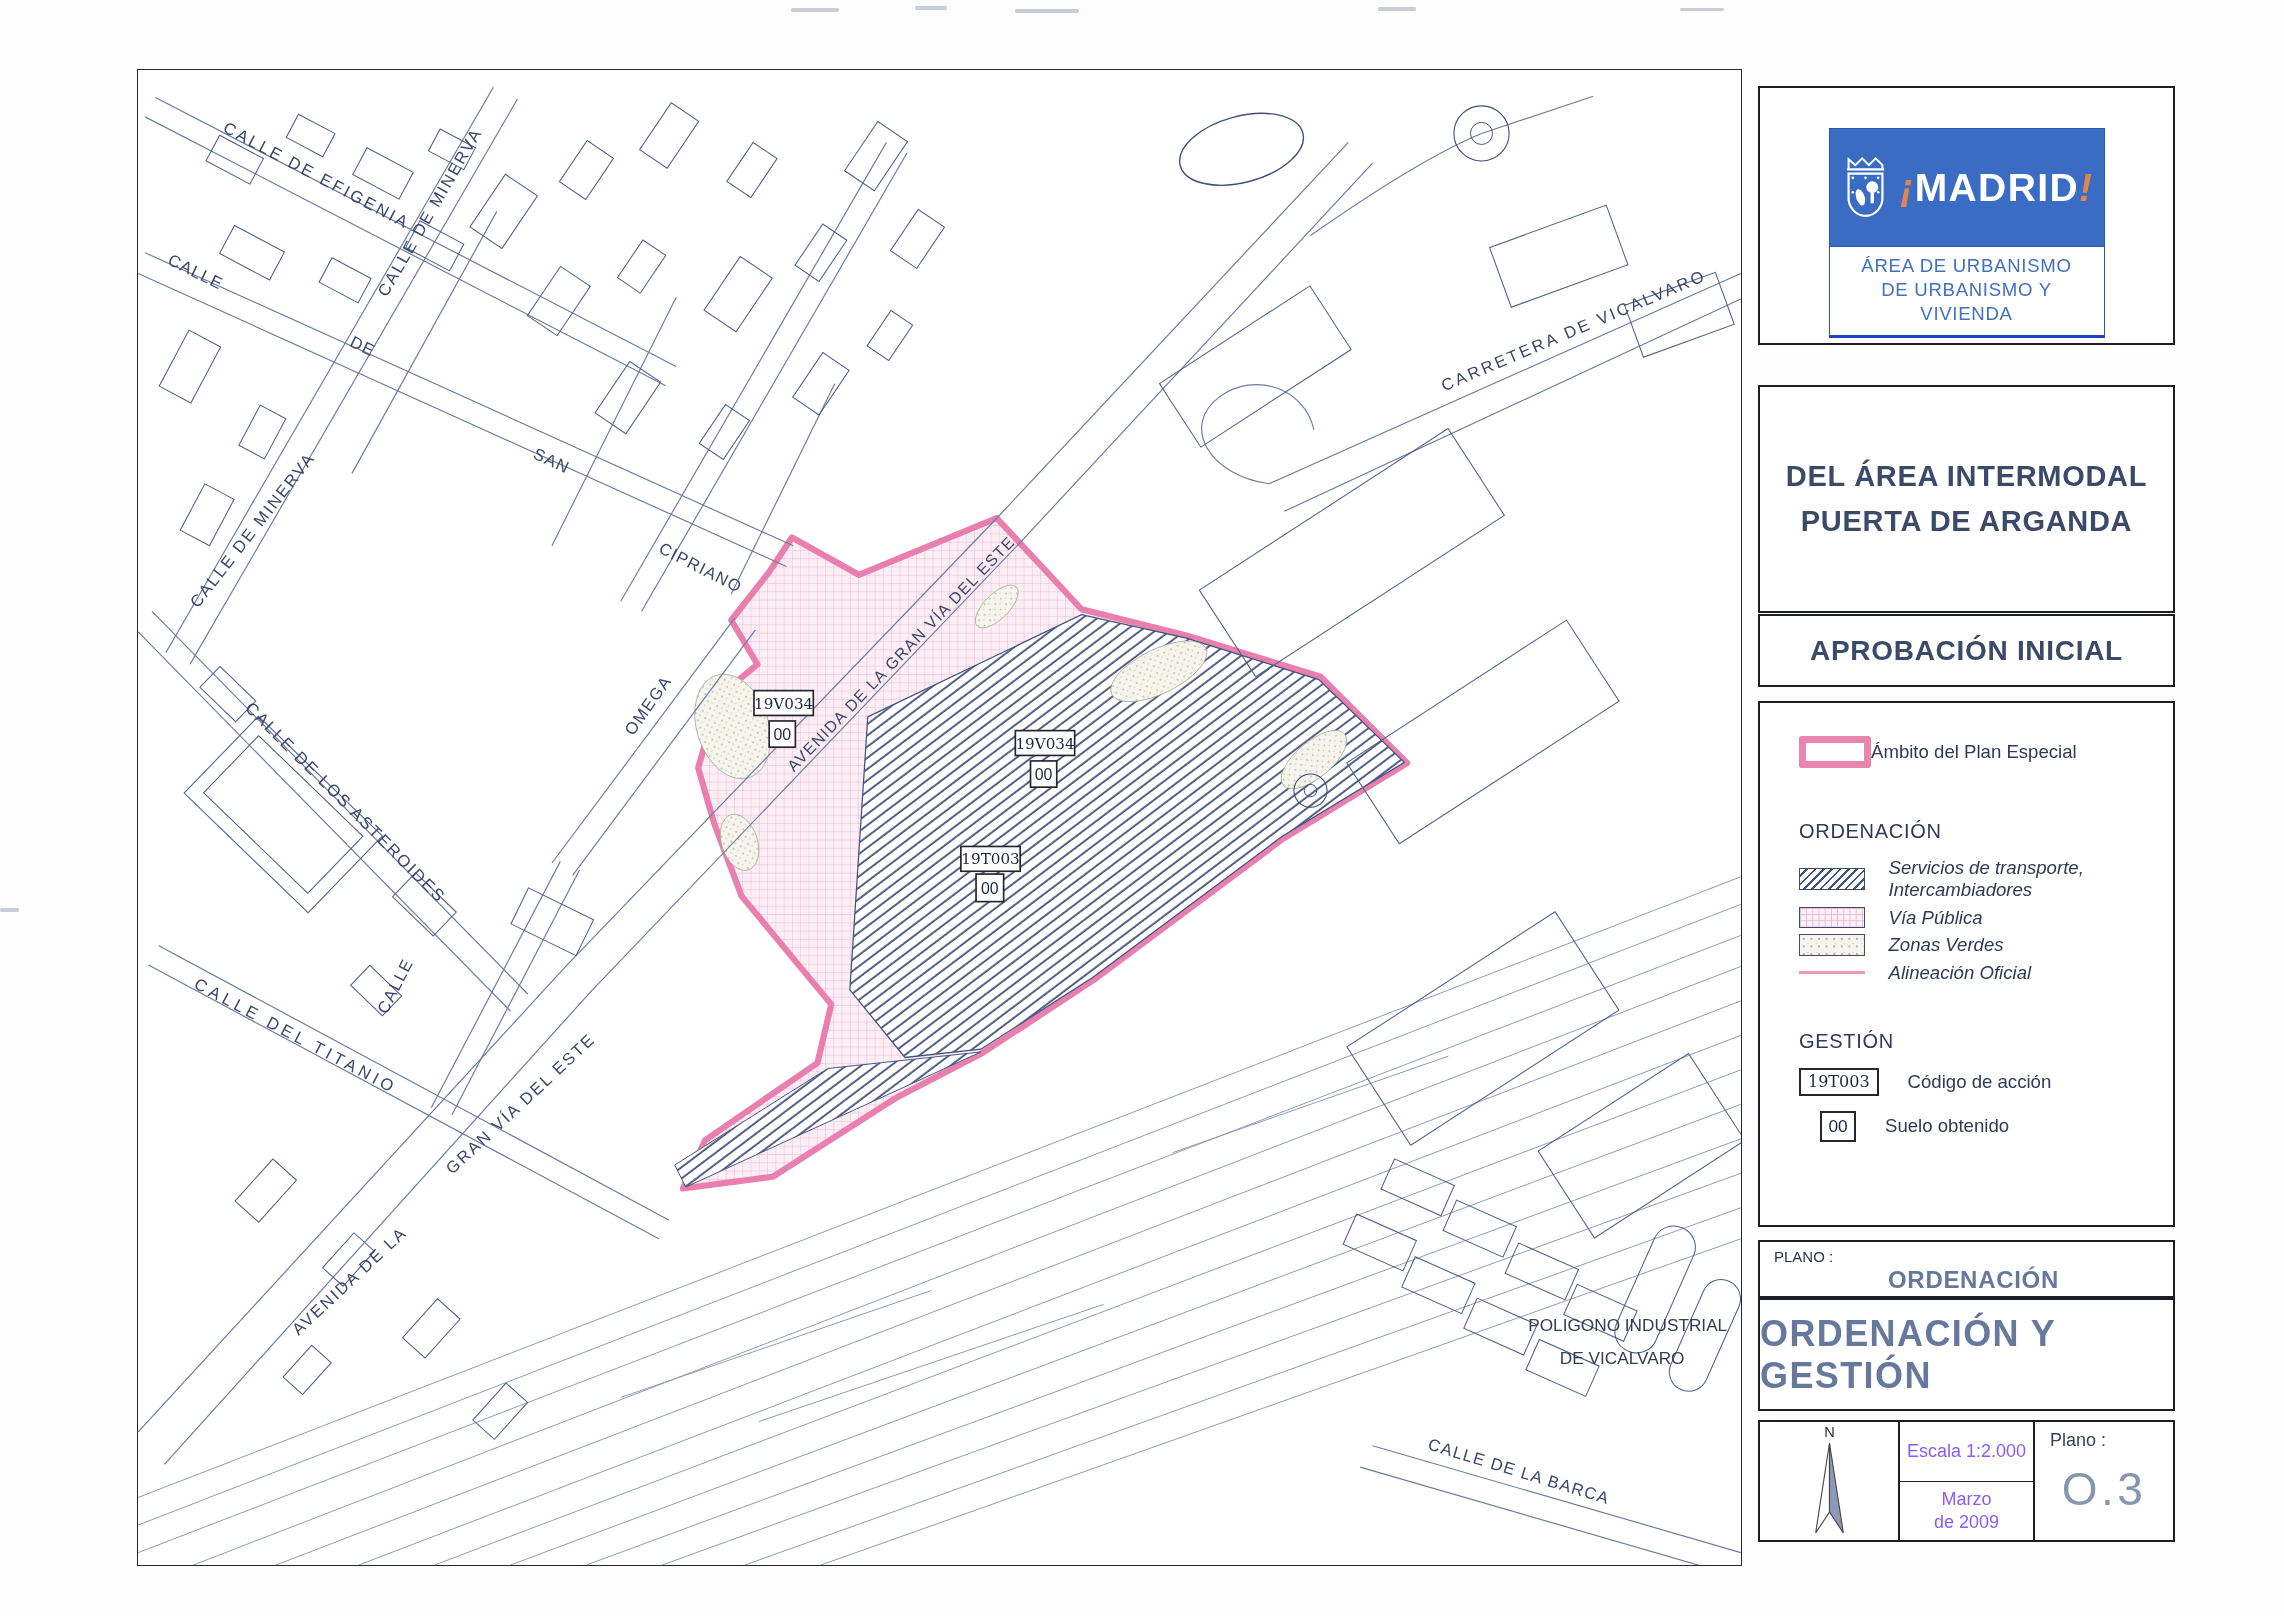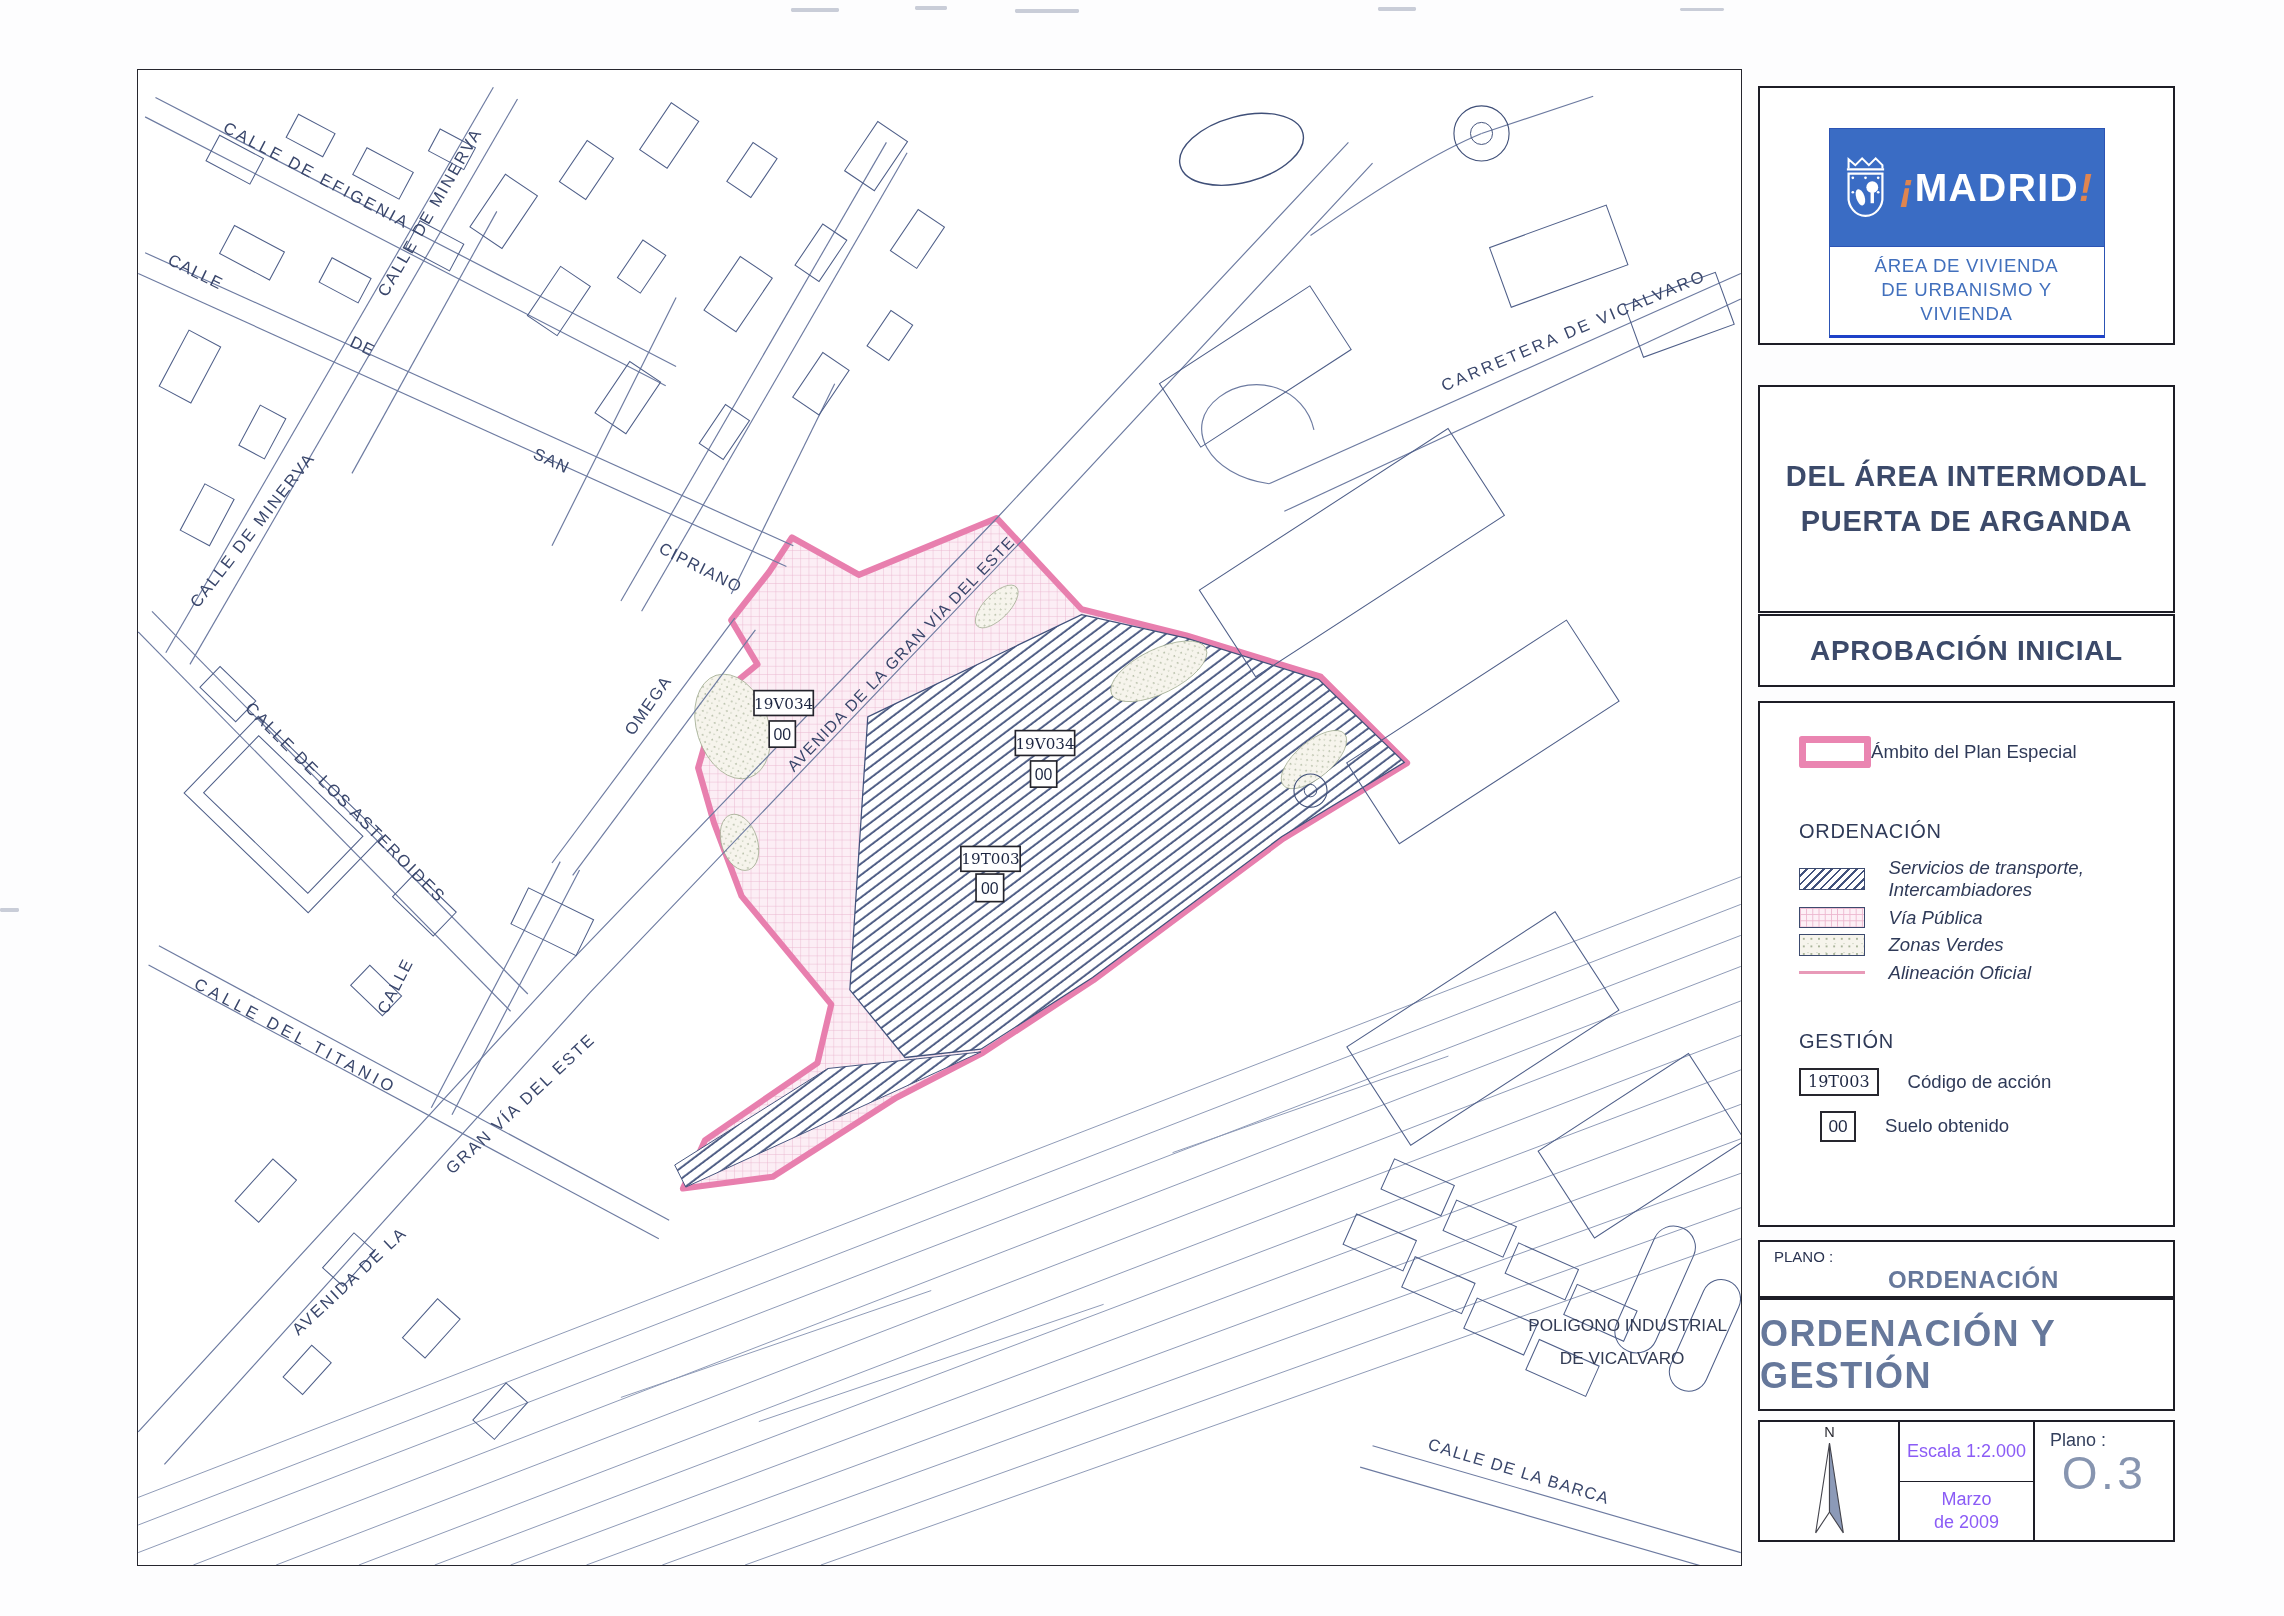--- a/index.html
+++ b/index.html
@@ -67,21 +67,21 @@
   .main-title{font-weight:bold;font-size:36px;color:#66789b;letter-spacing:1.4px;}
 
   .info-box{top:1420px;height:122px;display:flex;}
   .cell-north{width:138px;border-right:2.1px solid #1d1d26;display:flex;align-items:center;justify-content:center;}
   .cell-mid{width:133px;border-right:2.1px solid #1d1d26;display:flex;flex-direction:column;}
   .cell-mid .half{flex:1;display:flex;flex-direction:column;align-items:center;justify-content:center;
                   font-size:18px;color:#8b5cf6;line-height:1.25;}
   .cell-mid .half.top{border-bottom:1.7px solid #1d1d26;}
   .cell-plano{flex:1;position:relative;}
   .cell-plano .plabel{position:absolute;left:15px;top:8.3px;font-size:18px;color:#333f5c;}
-  .cell-plano .pnum{position:absolute;left:0;right:0;top:24px;text-align:center;
+  .cell-plano .pnum{position:absolute;left:0;right:0;top:40px;text-align:center;
                     font-size:46px;color:#8795b0;letter-spacing:3.5px;}
 </style>
 </head>
 <body>
 
 <div class="sheet">
 
   <span class="scan-mark" style="left:791px;top:8.3px;width:48px;"></span>
   <span class="scan-mark" style="left:915px;top:6.2px;width:32px;"></span>
   <span class="scan-mark" style="left:1015px;top:9px;width:64px;"></span>
@@ -291,21 +291,21 @@
             <ellipse cx="24" cy="50" rx="5" ry="10" transform="rotate(-18 24 50)" fill="#ffffff"></ellipse>
             <circle cx="15" cy="27" r="1.6" fill="#ffffff"></circle>
               <circle cx="30" cy="27" r="1.6" fill="#ffffff"></circle>
             <circle cx="45" cy="27" r="1.6" fill="#ffffff"></circle>
               <circle cx="15" cy="44" r="1.6" fill="#ffffff"></circle>
             <circle cx="45" cy="44" r="1.6" fill="#ffffff"></circle>
           </svg>
           <div class="wordmark"><span class="bang">¡</span><span>MADRID</span><span class="bang">!</span></div>
         </div>
         <div class="logo-white">
-          <div>ÁREA DE VIVIENDA</div>
+          <div>ÁREA DE URBANISMO</div>
           <div>DE URBANISMO Y VIVIENDA</div>
         </div>
       </div>
     </section>
 
     <section class="box title-box">
       <div class="title-line">DEL  ÁREA  INTERMODAL</div>
       <div class="title-line">PUERTA  DE  ARGANDA</div>
     </section>
 

